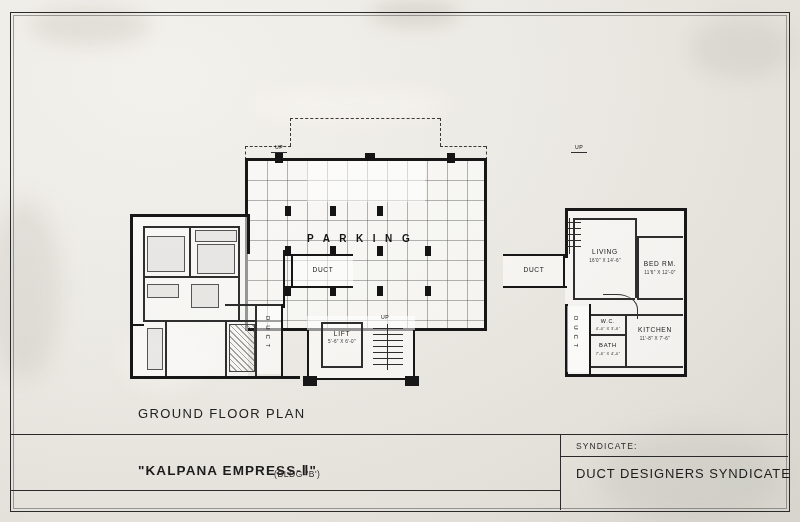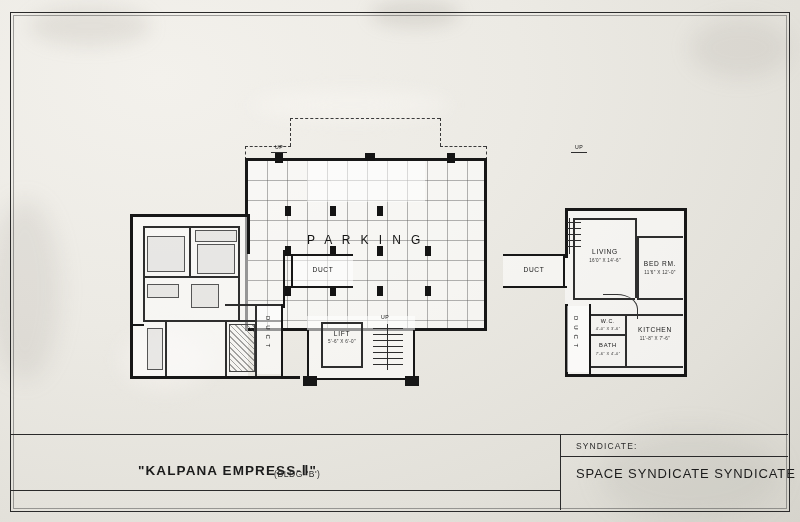--- a/index.html
+++ b/index.html
@@ -50,21 +50,21 @@
   .greyfill{position:absolute;background:rgba(120,120,120,.13);}
   .hatch{position:absolute;
      background-image:repeating-linear-gradient(45deg,rgba(60,60,60,.45) 0 1px,transparent 1px 4px);}
   .grid{position:absolute;
      background-image:
        repeating-linear-gradient(to right, rgba(90,90,90,.45) 0 .7px, transparent .7px 20px),
        repeating-linear-gradient(to bottom, rgba(90,90,90,.45) 0 .7px, transparent .7px 20px);
   }
   .room-label{position:absolute;font-size:6.6px;letter-spacing:.7px;color:#151515;text-align:center;}
   .room-dim{position:absolute;font-size:4.6px;letter-spacing:.3px;color:#333;text-align:center;}
-  .big-label{position:absolute;font-size:12px;letter-spacing:3.4px;color:#141414;}
+  .big-label{position:absolute;font-size:10px;letter-spacing:3.4px;color:#141414;font-weight:bold;}
   .vert-label{position:absolute;font-size:6px;letter-spacing:1.6px;color:#151515;writing-mode:vertical-rl;}
   .up-label{position:absolute;font-size:5.2px;letter-spacing:.6px;color:#111;}
 
   .col{position:absolute;background:#141414;}
 </style>
 </head>
 <body>
 
 <div id="sheet">
 
@@ -239,18 +239,19 @@
     <div class="thin" style="left:442px;top:132px;width:14px;height:.9px;"></div>
     <div class="thin" style="left:442px;top:138px;width:14px;height:.9px;"></div>
 
   </div>
 
   <div class="tb-divider-h"></div>
   <div class="tb-divider-v"></div>
   <div class="tb-divider-h2"></div>
   <div class="tb-divider-h3"></div>
 
+  <div class="plan-title">GROUND FLOOR PLAN</div>
   <div class="proj-title">"KALPANA  EMPRESS-Ⅱ"</div>
   <div class="proj-sub">(BLDG-'B')</div>
   <div class="arch-label">SYNDICATE:</div>
-  <div class="arch-name">SPACE SYNDICATE SYNDICATE</div>
+  <div class="arch-name">DUCT DESIGNERS SYNDICATE</div>
 
 </div>
 
 </body></html>

